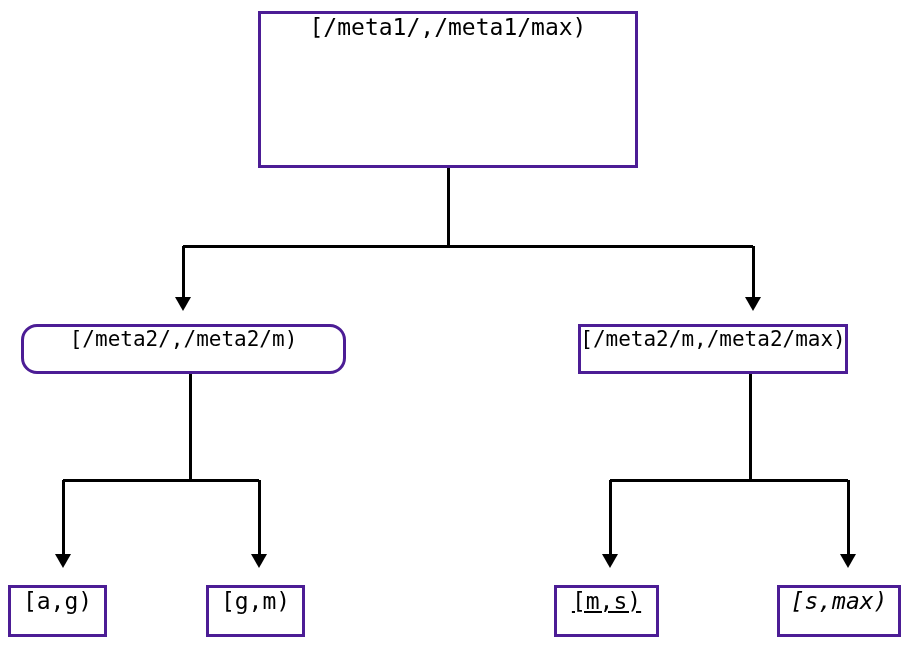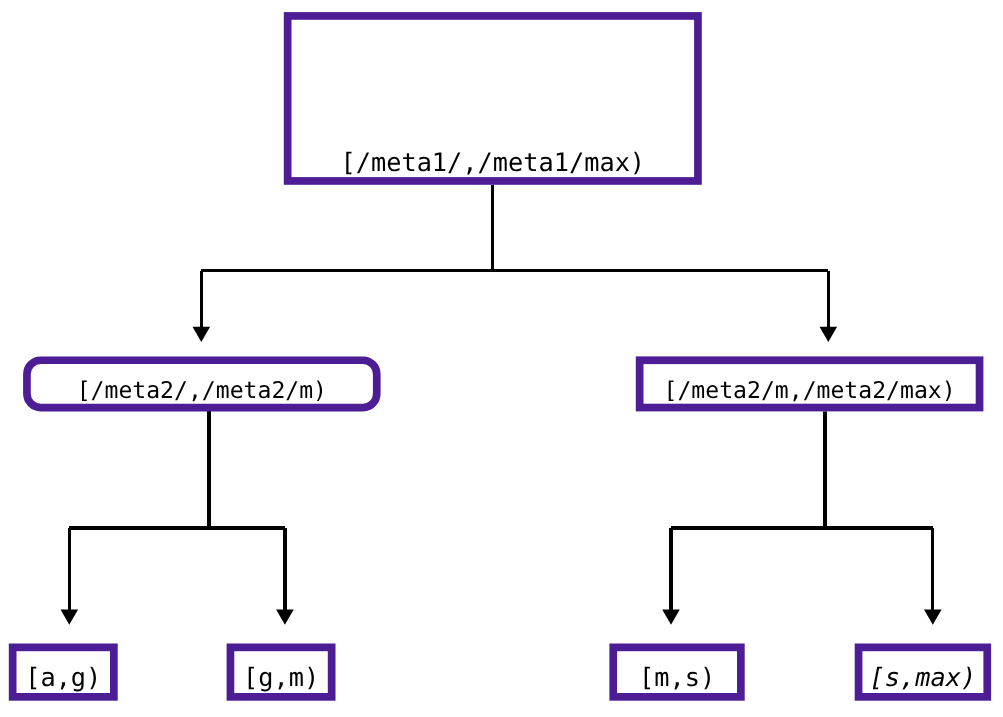--- a/index.html
+++ b/index.html
@@ -12,51 +12,51 @@
     position: relative;
     width: 912px;
     height: 652px;
     background: #ffffff;
     overflow: hidden;
     font-family: "DejaVu Sans Mono", "Liberation Mono", monospace;
   }
   .node {
     position: absolute;
     box-sizing: border-box;
-    border: 7px solid #4c1d95;
+    border: 3px solid #4c1d95;
     background: #ffffff;
     display: flex;
-    align-items: flex-end;
+    align-items: flex-start;
     justify-content: center;
     color: #000000;
     white-space: pre;
     letter-spacing: 0px;
   }
   .node-root {
     left: 258px;
     top: 11px;
     width: 380px;
     height: 157px;
     font-size: 23px;
   }
   .node-l2 {
     top: 324px;
     height: 50px;
     font-size: 21px;
   }
   .node-l2-left  { left: 21px;  width: 325px; border-radius: 16px; }
-  .node-l2-right { left: 578px; width: 316px; }
+  .node-l2-right { left: 578px; width: 270px; }
   .node-leaf {
     top: 585px;
     height: 52px;
     font-size: 23px;
   }
   .leaf-ag   { left: 8px;   width: 99px;  }
   .leaf-gm   { left: 206px; width: 99px;  }
-  .leaf-ms   { left: 554px; width: 123px;  }
+  .leaf-ms   { left: 554px; width: 105px; text-decoration: underline;  }
   .leaf-smax { left: 777px; width: 124px; font-style: italic; }
 
   .edges {
     position: absolute;
     left: 0;
     top: 0;
     width: 912px;
     height: 652px;
     pointer-events: none;
   }

